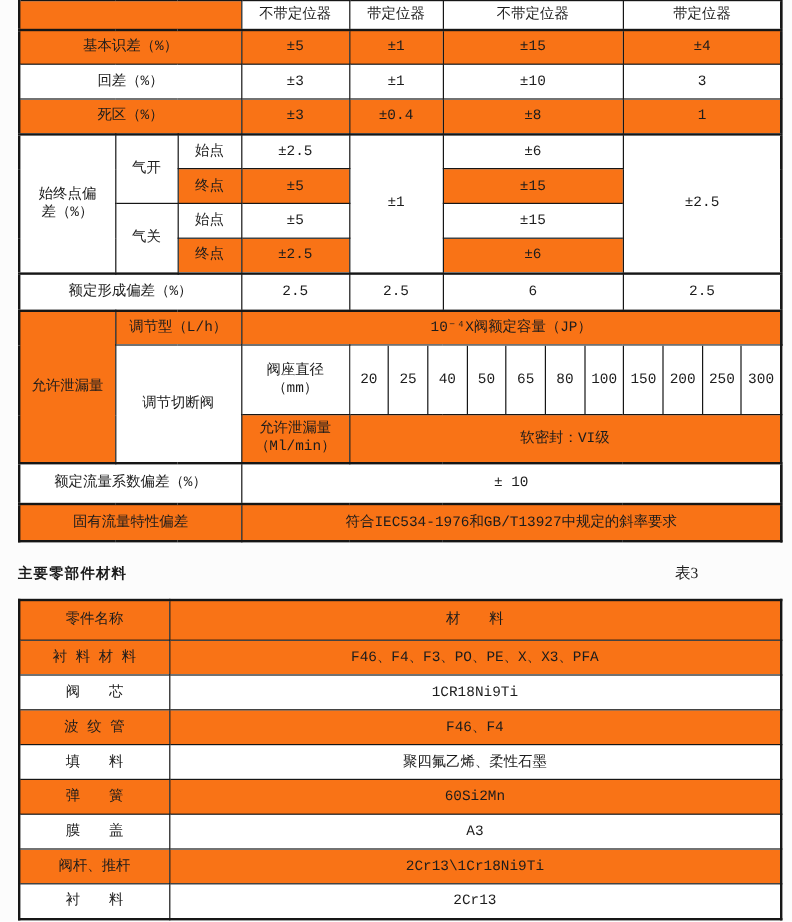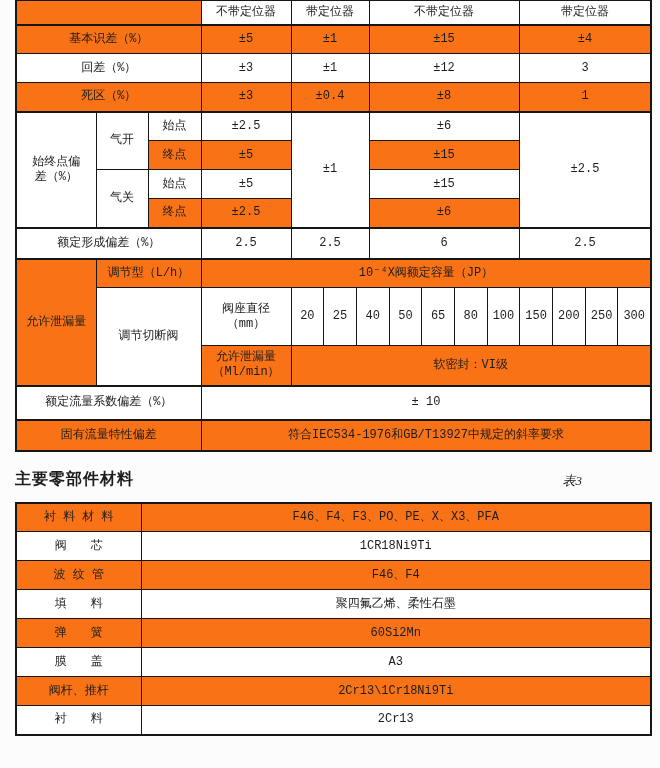--- a/index.html
+++ b/index.html
@@ -45,24 +45,24 @@
     border-left:1px solid #161616;font-size:12px;background:#fff;
   }
   .dia-cell:first-child{border-left:0;}
   .section-heading{
     width:635px;
     margin:17px 0 12px 15px;
     display:flex;
     justify-content:space-between;
     align-items:flex-end;
   }
-  .section-title{font-size:16px;font-weight:bold;letter-spacing:1px;}
+  .section-title{font-size:12px;font-weight:bold;letter-spacing:1px;}
   .table-tag{
     font-family:"Liberation Serif","DejaVu Serif",serif;
-    font-style:italic;font-size:13px;
+    font-size:13px;
     padding-right:68px;
   }
 </style>
 </head>
 <body>
 
 <table class="spec-table clipped-top">
   <colgroup>
     <col style="width:80px">
       <col style="width:52px">
@@ -86,21 +86,21 @@
     <td class="gray">±5</td>
     <td class="gray">±1</td>
     <td class="gray">±15</td>
     <td class="gray">±4</td>
   </tr>
 
   <tr class="h29">
     <td colspan="3">回差（%）</td>
     <td>±3</td>
     <td>±1</td>
-    <td>±12</td>
+    <td>±10</td>
     <td>3</td>
   </tr>
 
   <tr class="h29">
     <td colspan="3" class="gray">死区（%）</td>
     <td class="gray">±3</td>
     <td class="gray">±0.4</td>
     <td class="gray">±8</td>
     <td class="gray">1</td>
   </tr>
@@ -186,20 +186,24 @@
   <span class="section-title">主要零部件材料</span>
   <span class="table-tag">表3</span>
 </div>
 
 <table class="spec-table">
   <colgroup>
     <col style="width:125px">
       <col style="width:510px">
   </colgroup>
   <tbody>
+      <tr class="h30">
+    <th class="gray">零件名称</th>
+    <th class="gray">材　　料</th>
+  </tr>
   <tr class="h29">
     <td class="gray">衬 料 材 料</td>
     <td class="gray">F46、F4、F3、PO、PE、X、X3、PFA</td>
   </tr>
   <tr class="h29">
     <td>阀　　芯</td>
     <td>1CR18Ni9Ti</td>
   </tr>
   <tr class="h29">
     <td class="gray">波 纹 管</td>

